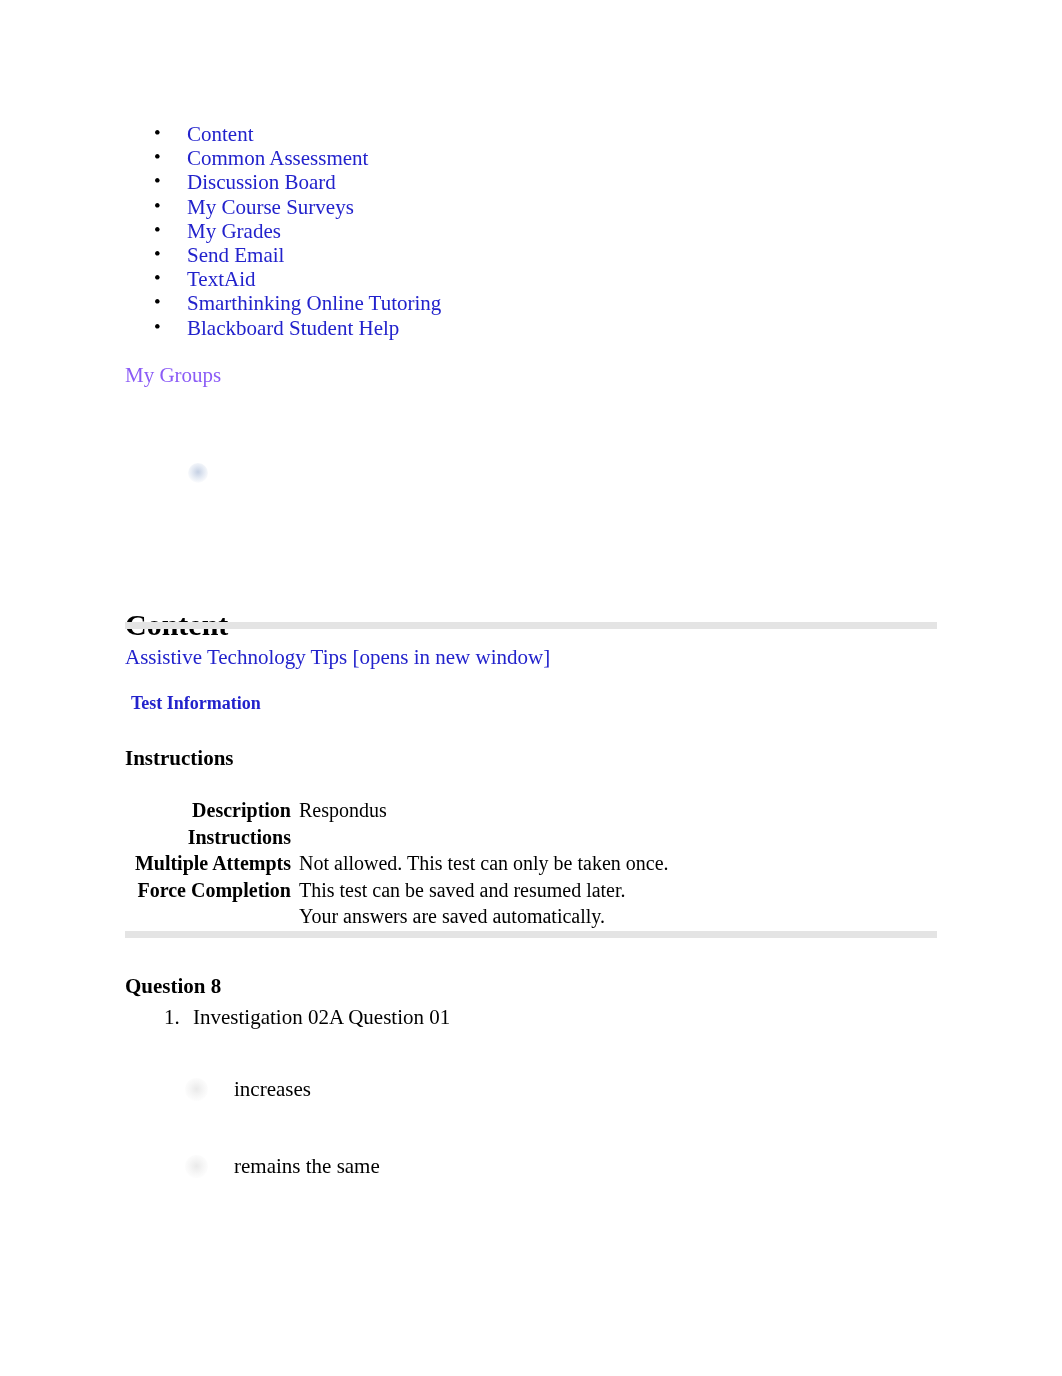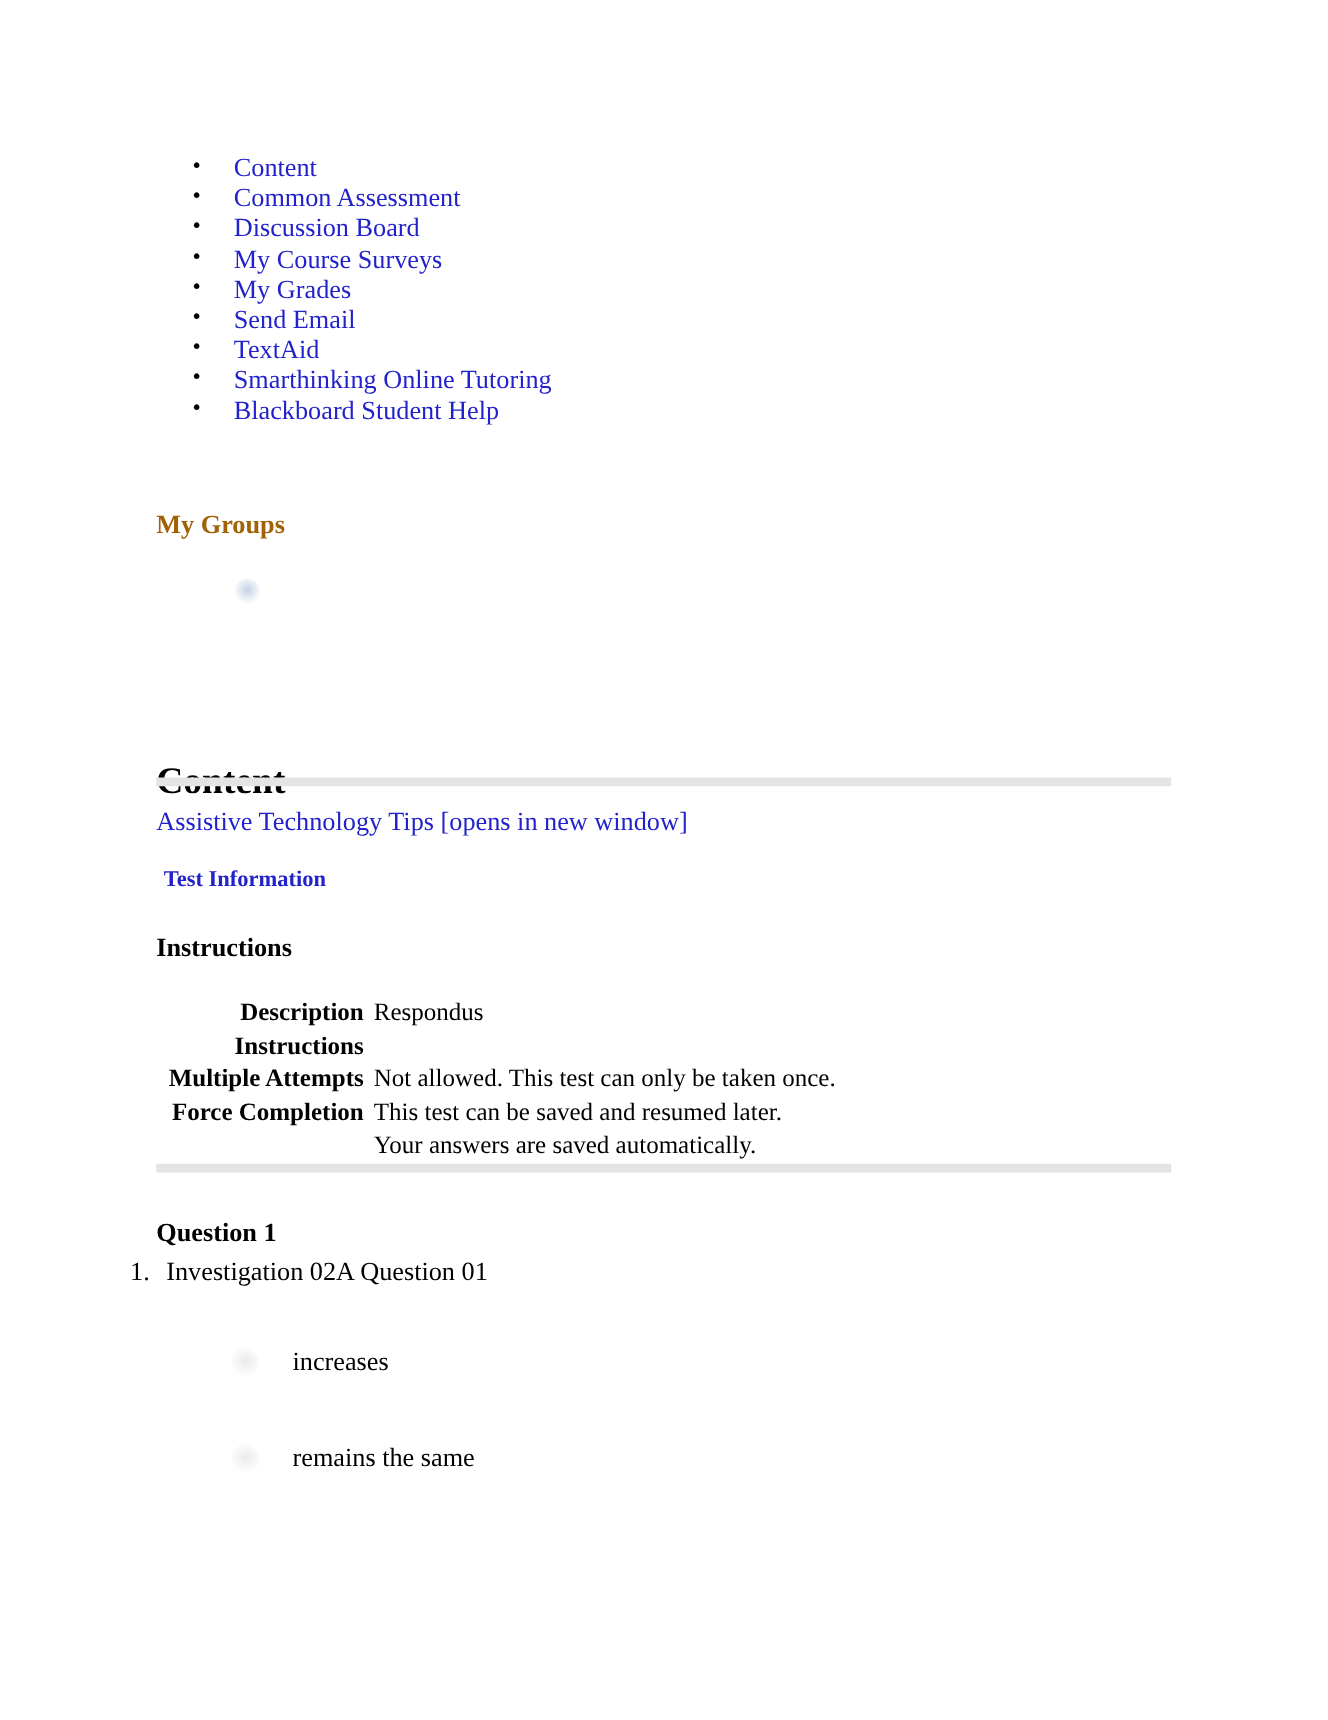--- a/index.html
+++ b/index.html
@@ -54,23 +54,22 @@
     text-decoration: none;
     white-space: nowrap;
   }
 
   
   .groups-heading {
     position: absolute;
     left: 125px;
     top: 363px;
     font-size: 21px;
-    font-weight: bold;
-    color: #a16207;
-    margin-top: 44px;
+    font-weight: normal;
+    color: #8b5cf6;
   }
   .groups-list {
     list-style: none;
     margin: 0;
     padding: 0;
     position: absolute;
     left: 125px;
     top: 414px;
     width: 800px;
   }
@@ -201,20 +200,21 @@
   .question-list {
     list-style: decimal;
     margin: 0;
     padding: 0;
     position: absolute;
     left: 125px;
     top: 1004px;
     width: 760px;
   }
   .question-list li {
+    margin-left: 60px;
     padding-left: 8px;
     font-size: 21px;
     line-height: 26px;
   }
   .options {
     position: absolute;
     left: 125px;
     top: 1070px;
     width: 760px;
   }
@@ -311,21 +311,21 @@
       </tr>
       <tr>
         <td class="info-label"></td>
         <td class="info-value">Your answers are saved automatically.</td>
       </tr>
     </tbody>
   </table>
 
   <hr class="rule rule-instructions">
 
-  <h3 class="question-heading">Question 1</h3>
+  <h3 class="question-heading">Question 8</h3>
   <ol class="question-list">
     <li>Investigation 02A Question 01</li>
   </ol>
 
   <div class="options">
     <div class="option-row">
       <span class="radio"></span>
       <span class="option-label">increases</span>
     </div>
     <div class="option-row">

